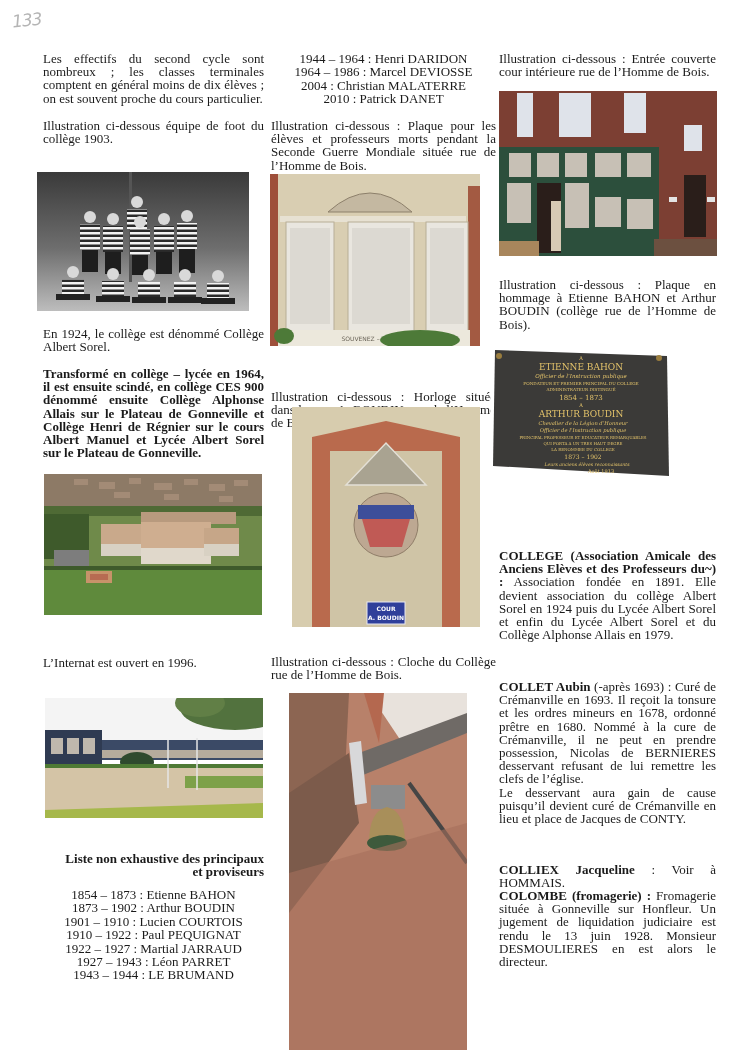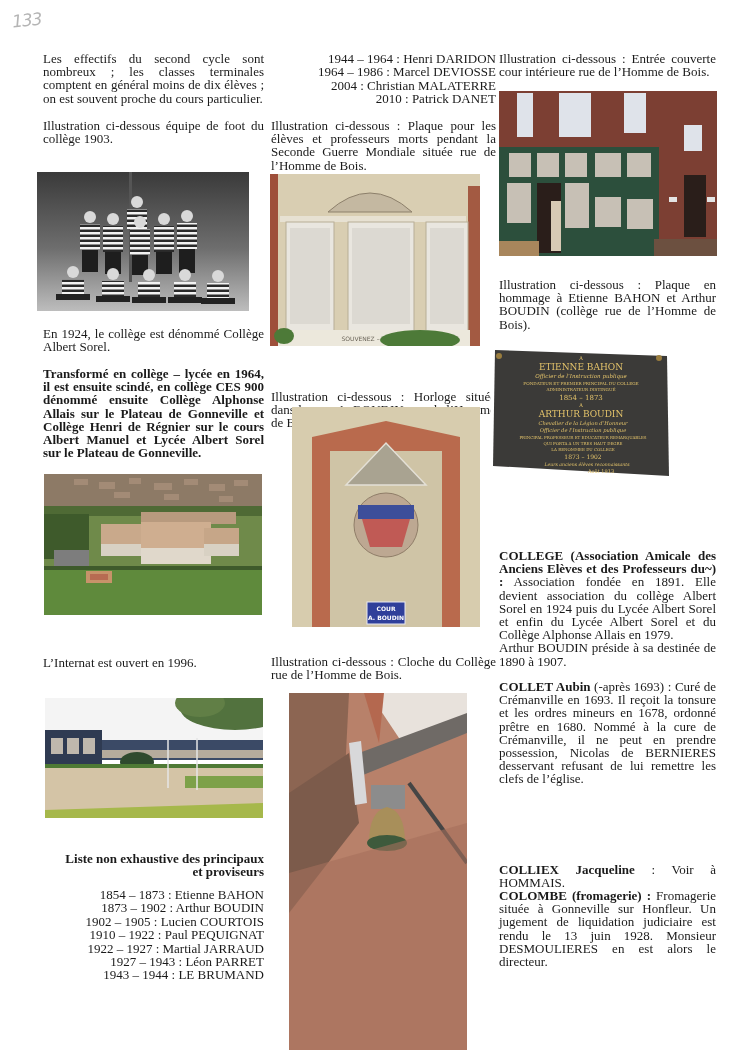--- a/index.html
+++ b/index.html
@@ -7,21 +7,21 @@
          font-family: "Liberation Serif", "DejaVu Serif", serif; color: #1a1a1a; }
   .page-num { position: absolute; left: 12px; top: 10px; font-family: "DejaVu Sans", sans-serif;
               font-size: 17px; color: #b5b5b5; font-style: italic; transform: rotate(-6deg); letter-spacing: -1px; }
   .blk { position: absolute; font-size: 13px; line-height: 13.2px; text-align: justify; }
   .blk p { margin: 0; }
   .c1 { left: 43px; width: 221px; }
   .c2 { left: 271px; width: 225px; }
   .c3 { left: 499px; width: 217px; }
   .b { font-weight: bold; }
   .center { text-align: center; }
-  .list-line { text-align: right; white-space: nowrap; }
+  .list-line { text-align: center; white-space: nowrap; }
   .img { position: absolute; overflow: hidden; }
   .img svg { display: block; width: 100%; height: 100%; }
 </style>
 </head>
 <body>
 
 <div class="page-num">133</div>
 
 <div class="blk c1" style="top:52px;">
   <p>Les effectifs du second cycle sont nombreux ; les classes terminales comptent en général moins de dix élèves ; on est souvent proche du cours particulier.</p>
@@ -152,21 +152,21 @@
   </svg>
 </div>
 
 <div class="blk c1 center b" style="top:852px;text-align:right;">
   <p>Liste non exhaustive des principaux</p>
   <p>et proviseurs</p>
 </div>
 <div class="blk c1" style="top:888px; line-height:13.4px;">
   <p class="list-line">1854 – 1873 : Etienne BAHON</p>
   <p class="list-line">1873 – 1902 : Arthur BOUDIN</p>
-  <p class="list-line">1902 – 1905 : Lucien COURTOIS</p>
+  <p class="list-line">1901 – 1910 : Lucien COURTOIS</p>
   <p class="list-line">1910 – 1922 : Paul PEQUIGNAT</p>
   <p class="list-line">1922 – 1927 : Martial JARRAUD</p>
   <p class="list-line">1927 – 1943 : Léon PARRET</p>
   <p class="list-line">1943 – 1944 : LE BRUMAND</p>
 </div>
 
 <div class="blk c2" style="top:52px; line-height:13.4px;">
   <p class="list-line">1944 – 1964 : Henri DARIDON</p>
   <p class="list-line">1964 – 1986 : Marcel DEVIOSSE</p>
   <p class="list-line">2004 : Christian MALATERRE</p>
@@ -295,25 +295,25 @@
       <text x="92" y="103" font-size="4">LA RENOMMEE DU COLLEGE</text>
       <text x="92" y="111" font-size="6">1873 – 1902</text>
       <text x="96" y="118" font-size="4.6" font-style="italic">Leurs anciens élèves reconnaissants</text>
       <text x="110" y="125" font-size="5">Août 1913</text>
     </g>
   </svg>
 </div>
 
 <div class="blk c3" style="top:549px;">
   <p><span class="b">COLLEGE (Association Amicale des Anciens Elèves et des Professeurs du~) :</span><span> Association fondée en 1891. Elle devient association du collège Albert Sorel en 1924 puis du Lycée Albert Sorel et enfin du Lycée Albert Sorel et du Collège Alphonse Allais en 1979.</span></p>
-  <p>Arthur BOUDIN préside à sa destinée de 1890 à 1907.</p>
 </div>
 
 <div class="blk c3" style="top:680px;">
   <p><span class="b">COLLET Aubin</span><span> (-après 1693) : Curé de Crémanville en 1693. Il reçoit la tonsure et les ordres mineurs en 1678, ordonné prêtre en 1680. Nommé à la cure de Crémanville, il ne peut en prendre possession, Nicolas de BERNIERES desservant refusant de lui remettre les clefs de l’église.</span></p>
+  <p>Le desservant aura gain de cause puisqu’il devient curé de Crémanville en lieu et place de Jacques de CONTY.</p>
 </div>
 
 <div class="blk c3" style="top:863px;">
   <p><span class="b">COLLIEX Jacqueline</span><span> : Voir à HOMMAIS.</span></p>
 </div>
 
 <div class="blk c3" style="top:889px;">
   <p><span class="b">COLOMBE (fromagerie) :</span><span> Fromagerie située à Gonneville sur Honfleur. Un jugement de liquidation judiciaire est rendu le 13 juin 1928. Monsieur DESMOULIERES en est alors le directeur.</span></p>
 </div>
 

